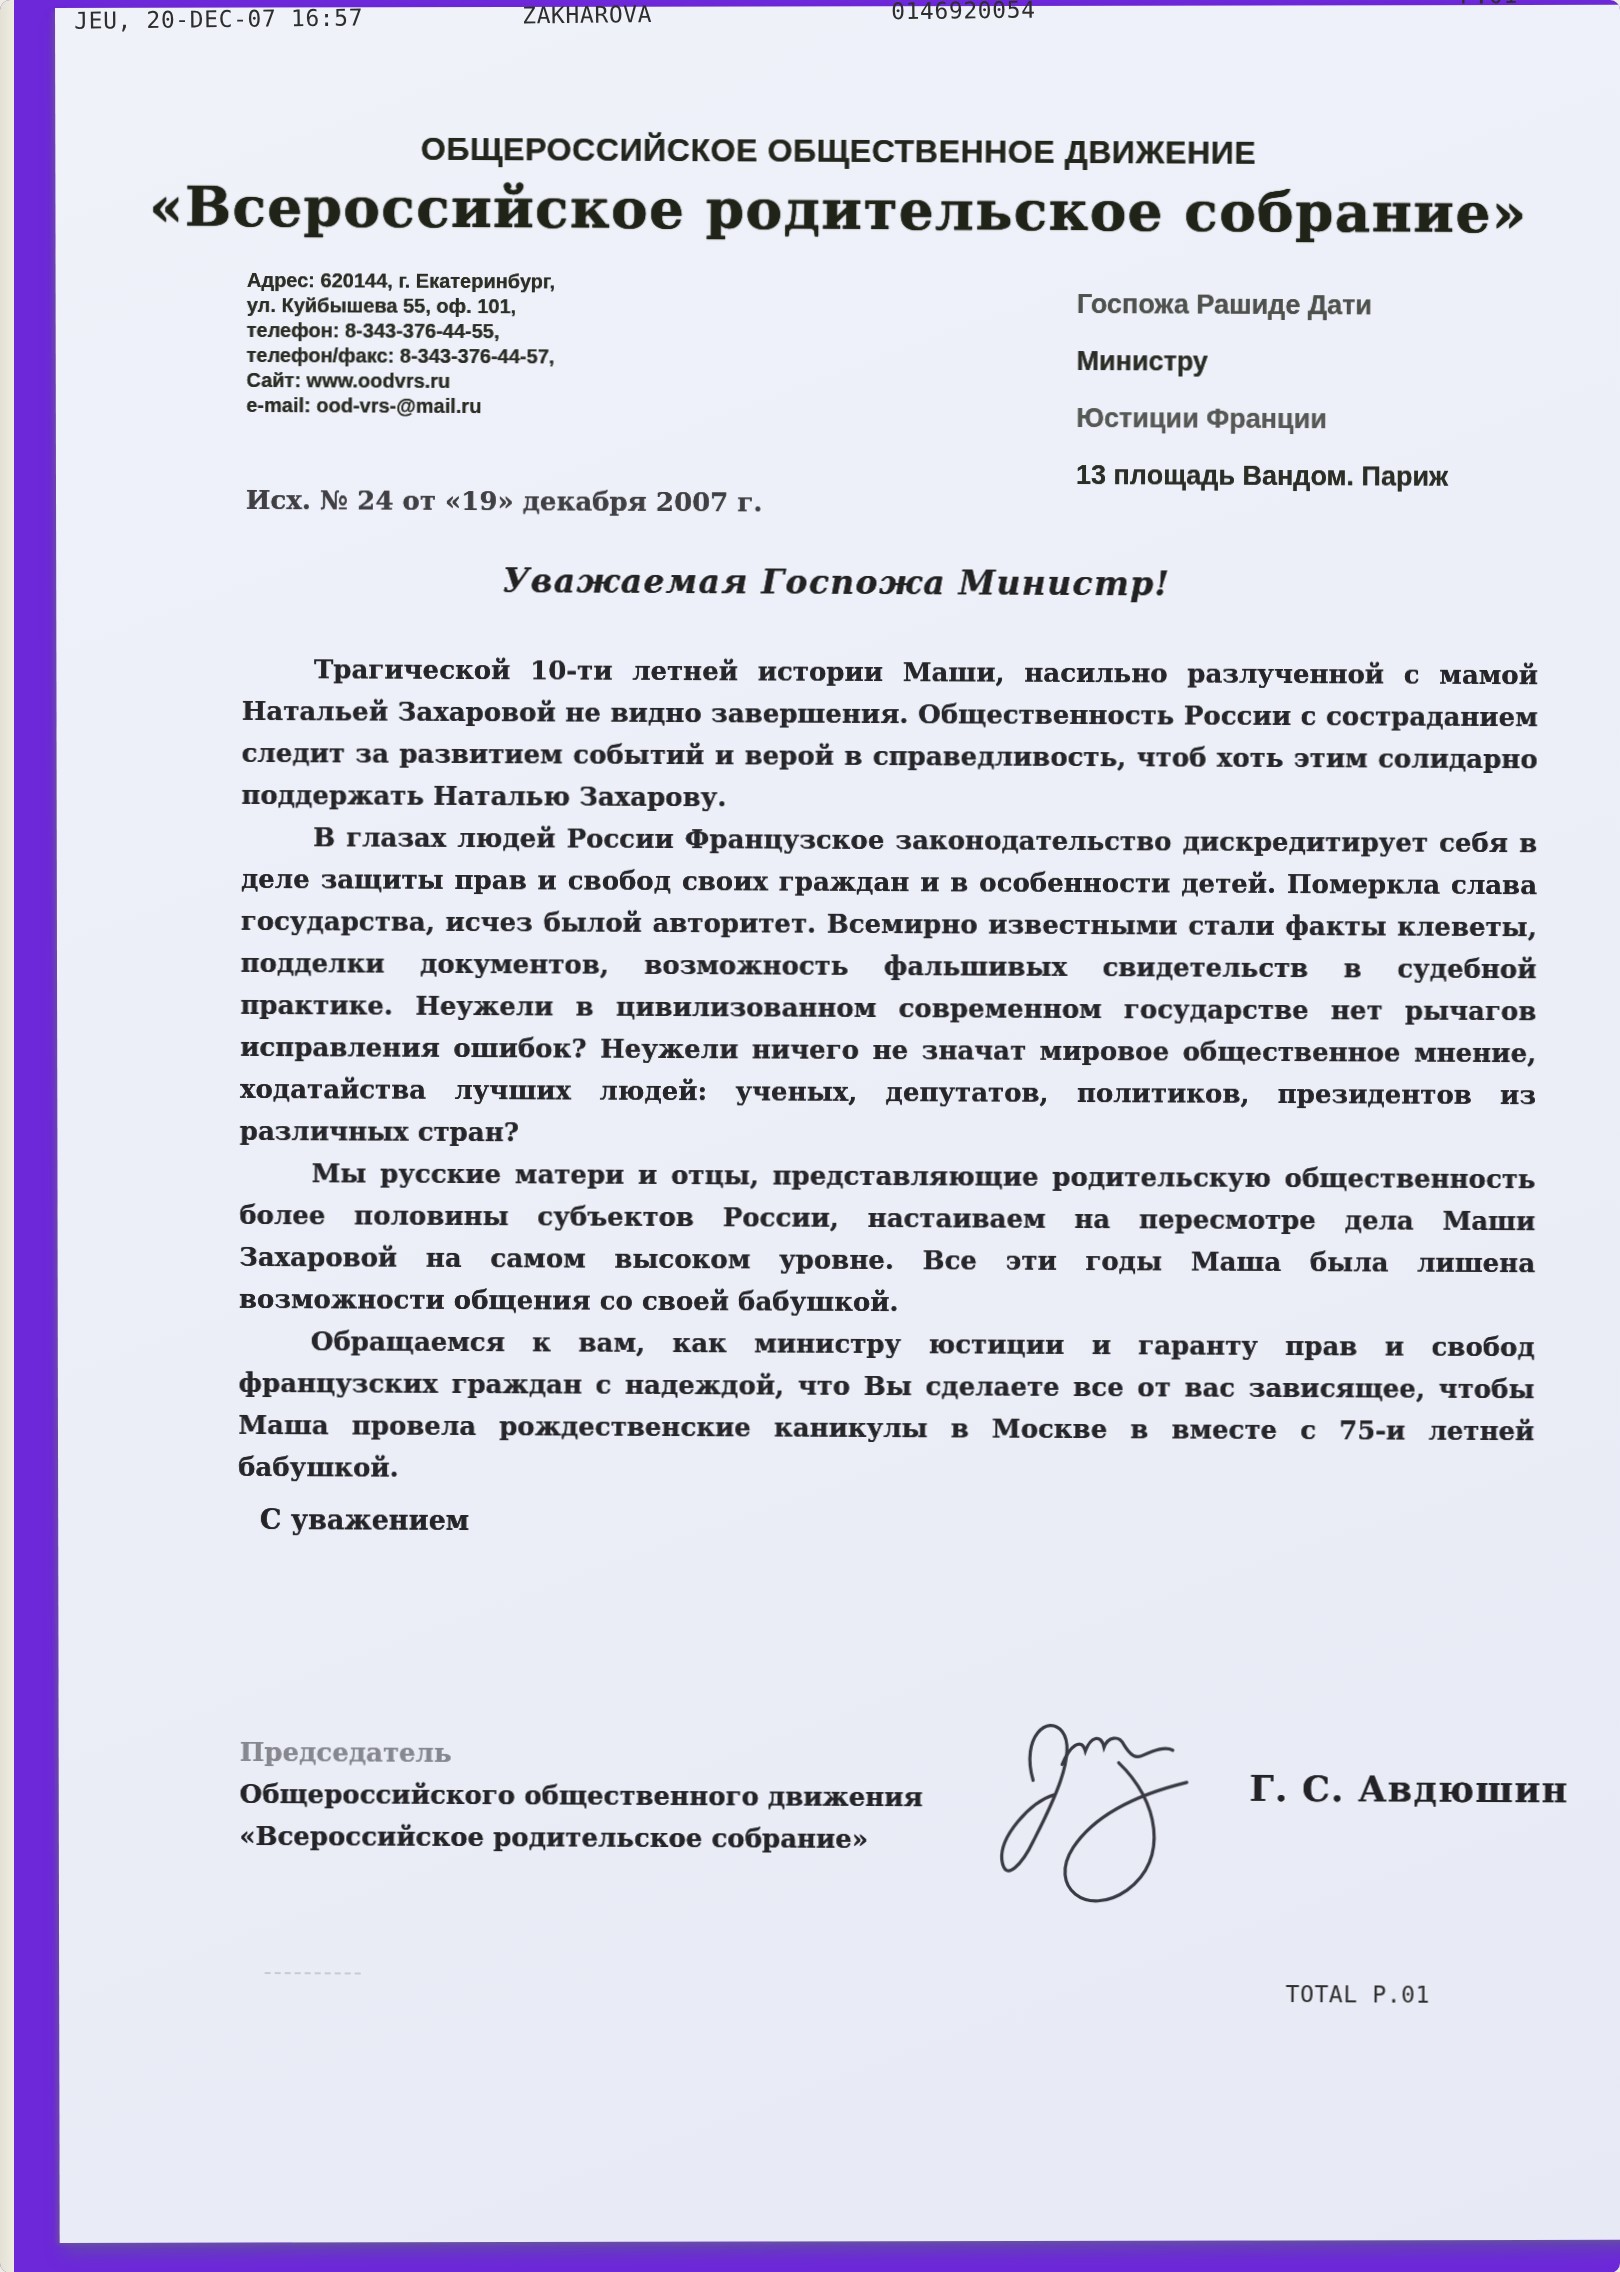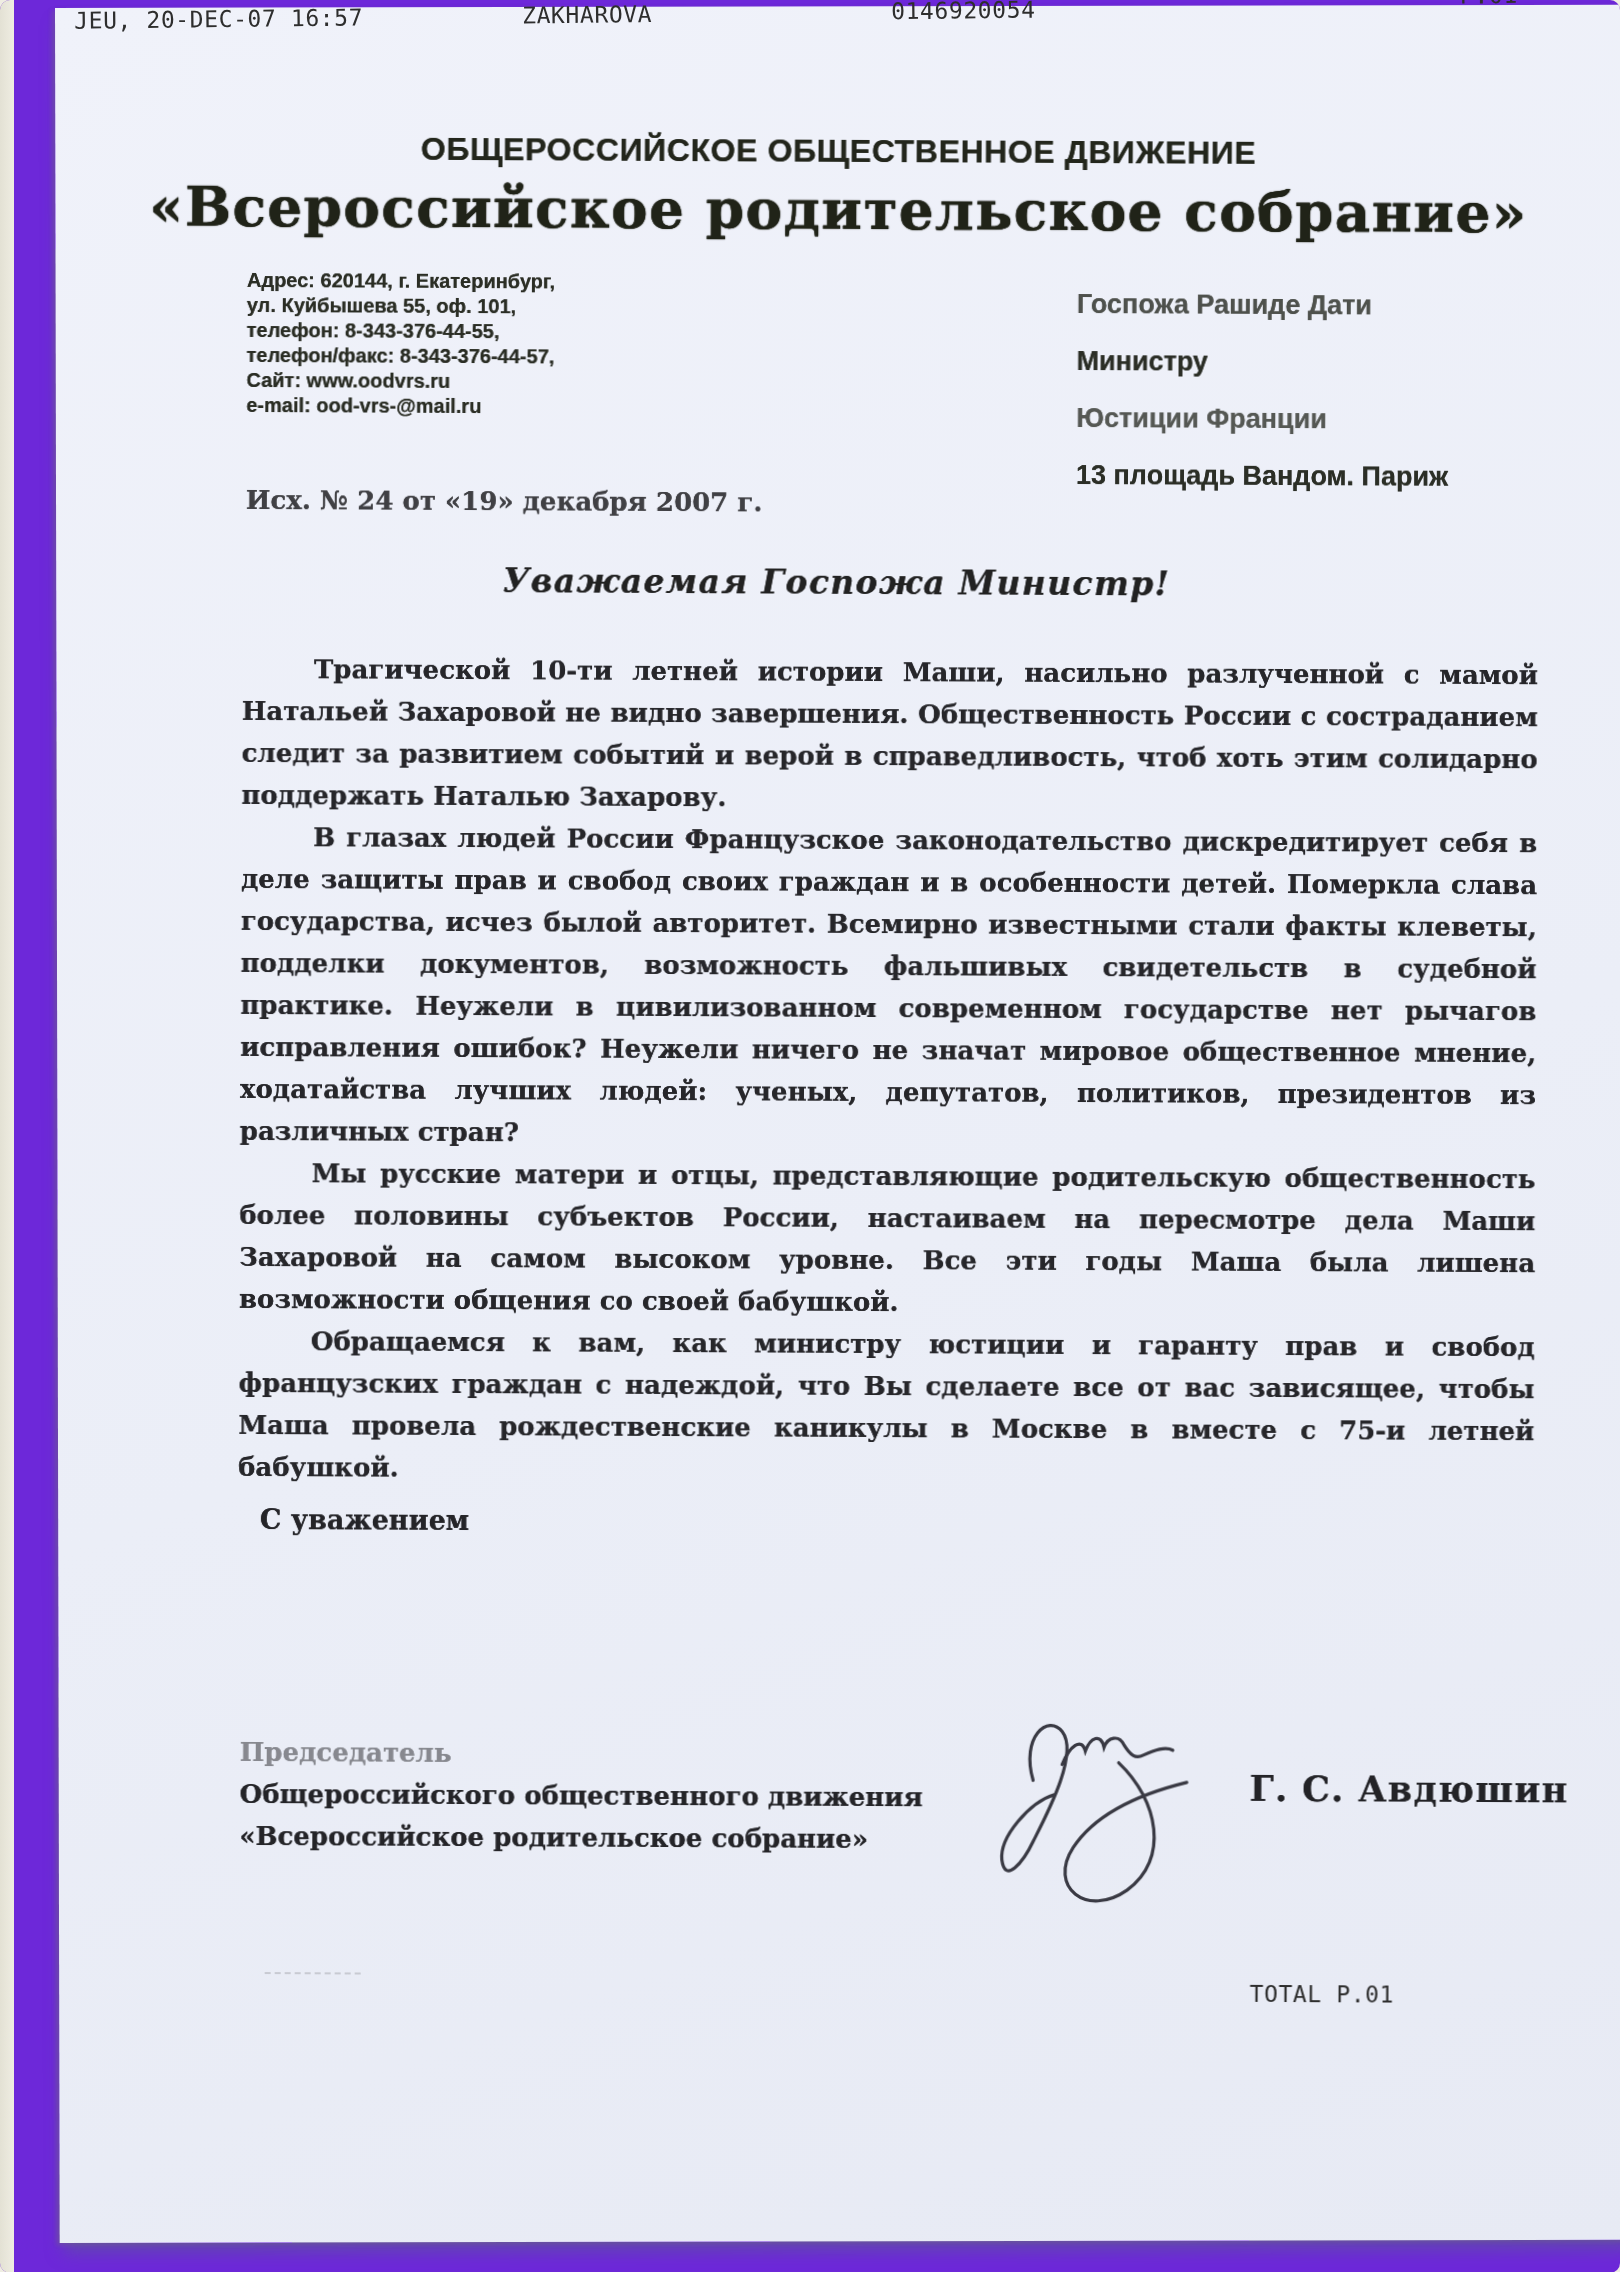--- a/index.html
+++ b/index.html
@@ -44,21 +44,21 @@
   .regards{position:absolute;left:212px;top:1456px;font-weight:bold;font-size:27px;color:#242428;
     text-shadow:0 0 0.6px #242428;}
   .signer{position:absolute;left:193px;top:1683px;font-weight:bold;font-size:26px;
     line-height:42px;color:#242428;text-shadow:0 0 0.6px #242428;}
   .signer .faded{opacity:.5;}
   .signature{position:absolute;left:919px;top:1645px;}
   .signer-name{position:absolute;left:1203px;top:1715px;font-weight:bold;font-size:35px;
     color:#232327;letter-spacing:1.3px;text-shadow:0 0 0.6px #232327;}
   .dashes{position:absolute;left:219px;top:1924px;width:96px;border-top:2.6px dashed #8a8a90;
     opacity:.35;}
-  .fax-total{top:1928px;left:1204px;text-align:right;}
+  .fax-total{top:1928px;left:1240px;text-align:right;}
 </style>
 </head>
 <body>
 
 <div class="canvas">
   <div class="paper">
 
     <div class="fax-head">
       <span class="fax-line" style="left:19px;top:0;">JEU, 20-DEC-07 16:57</span>
       <span class="fax-line" style="left:467px;top:0;">ZAKHAROVA</span>

